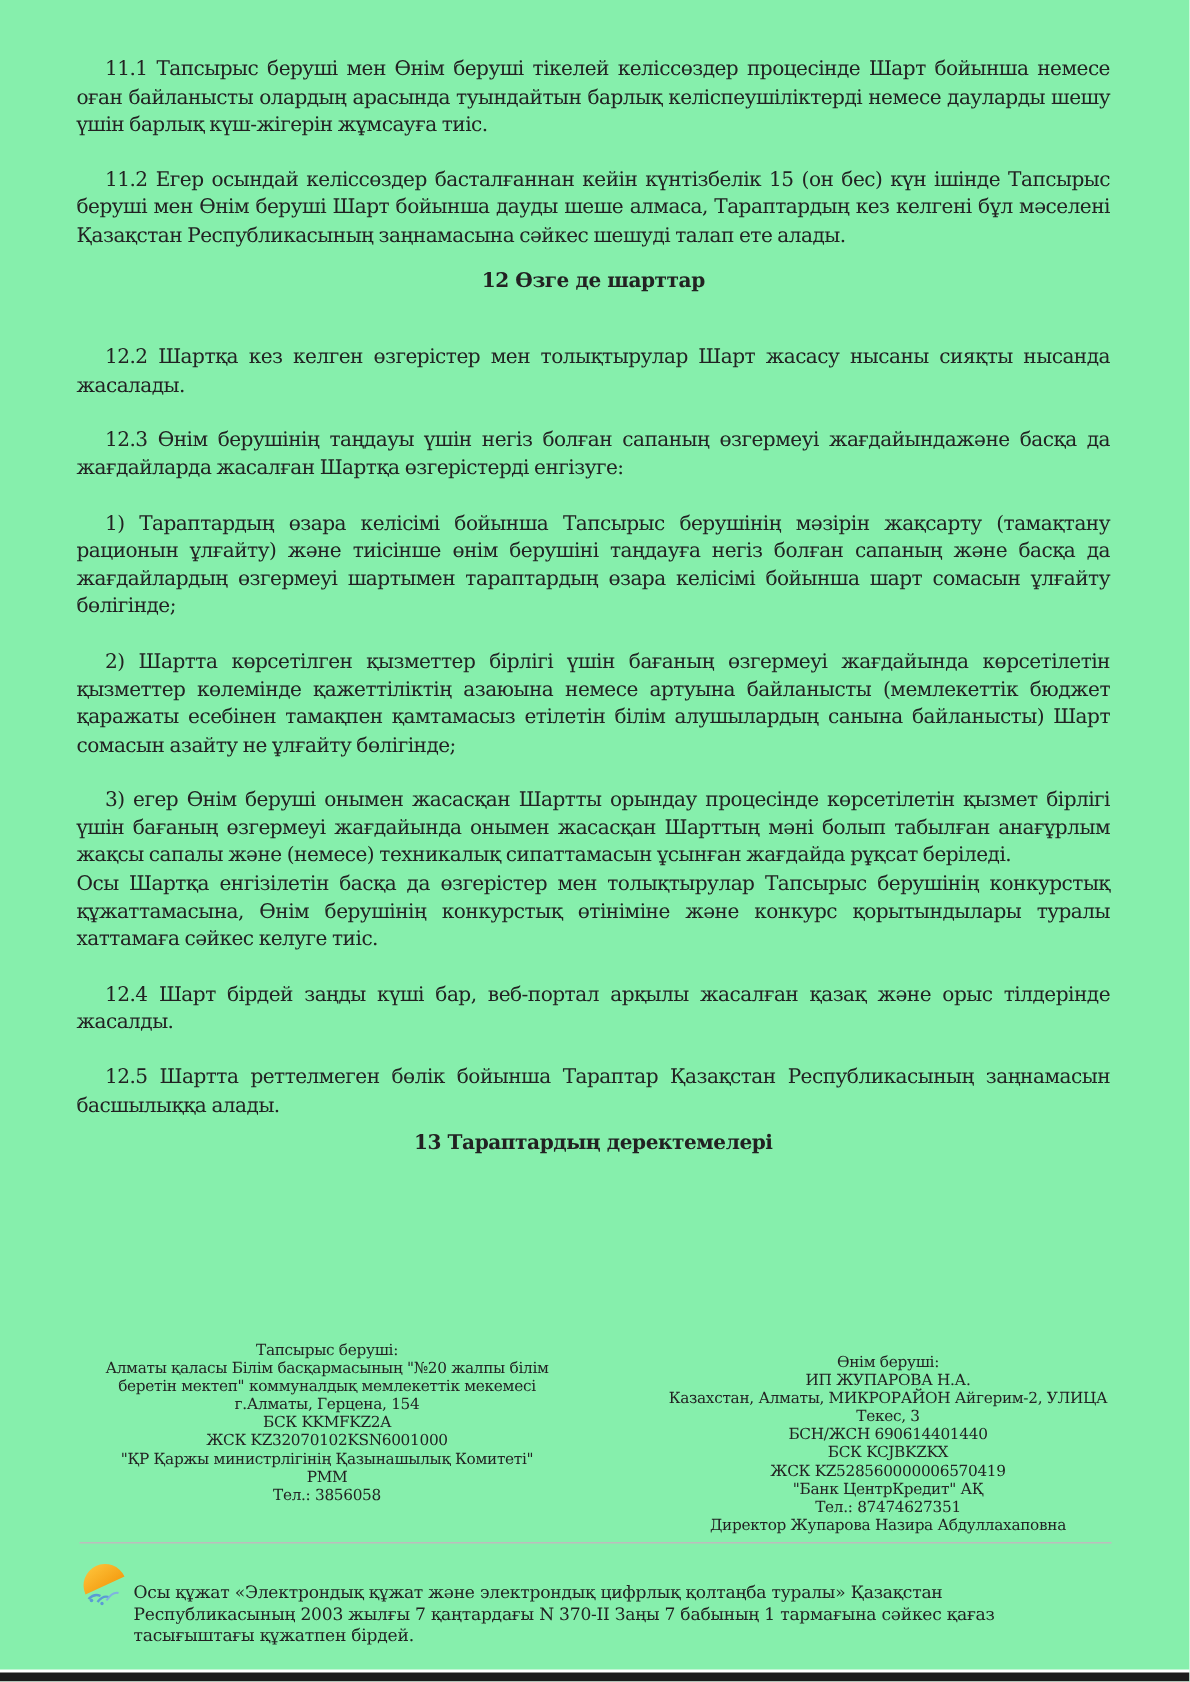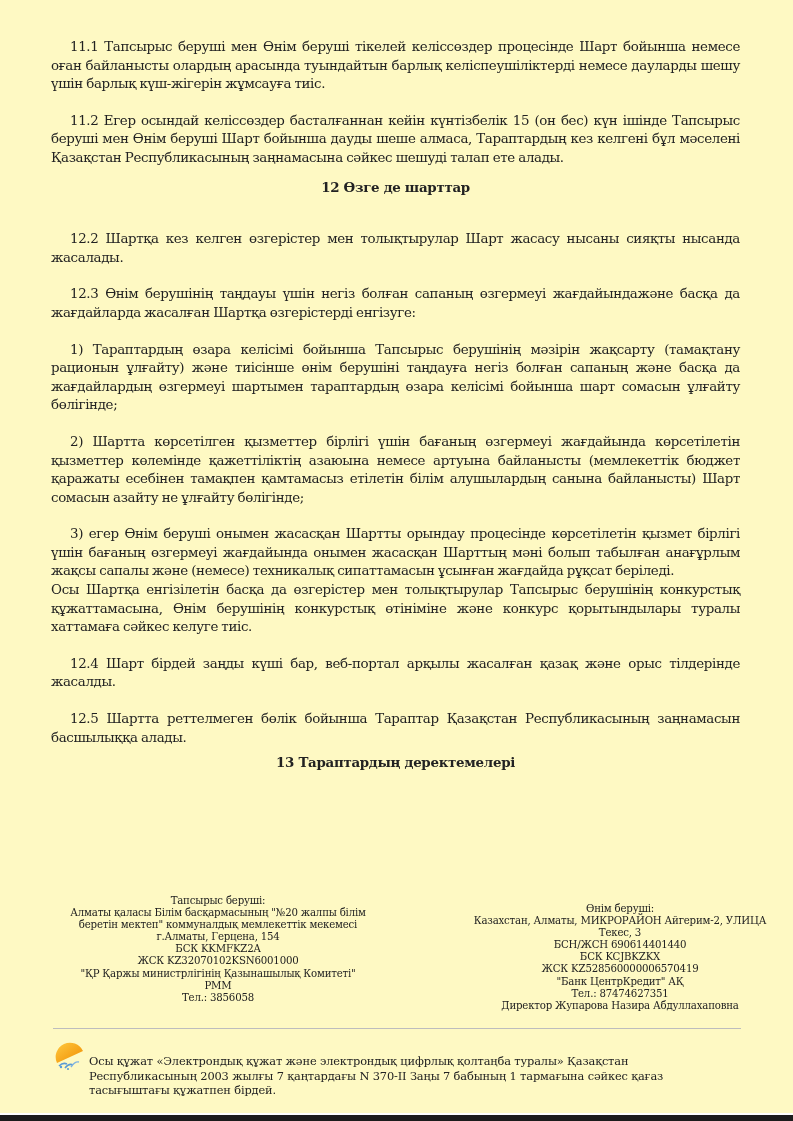--- a/index.html
+++ b/index.html
@@ -13,21 +13,21 @@
     position: relative;
     overflow: hidden;
     font-family: "DejaVu Serif", "Liberation Serif", serif;
     color: #222222;
   }
   .page {
     position: absolute;
     left: 0; top: 0;
     width: 793px;
     height: 1113px;
-    background: #fef9c3;
+    background: #86efac;
   }
   .content {
     position: absolute;
     left: 51px;
     top: 38px;
     width: 689px;
   }
   .para {
     font-size: 13.4px;
     line-height: 18.6px;
@@ -59,21 +59,21 @@
   .req-col {
     position: absolute;
     font-size: 10.2px;
     line-height: 12.1px;
     letter-spacing: -0.2px;
     color: #222;
   }
   .req-col div { white-space: nowrap; }
   .req-left { left: 0; top: 0; width: 330px; }
   .req-left .wrap { white-space: normal; }
-  .req-right { left: 379px; top: 8px; width: 320px; margin-left: 28px; }
+  .req-right { left: 379px; top: 8px; width: 320px; }
   .divider-line {
     position: absolute;
     left: 53px;
     top: 1028px;
     width: 688px;
     height: 1px;
     background: #bdbdbd;
   }
   .footer-note {
     position: absolute;
@@ -146,20 +146,21 @@
       <div class="wrap">Алматы қаласы Білім басқармасының "№20 жалпы білім беретін мектеп" коммуналдық мемлекеттік мекемесі</div>
       <div>г.Алматы, Герцена, 154</div>
       <div>БСК KKMFKZ2A</div>
       <div>ЖСК KZ32070102KSN6001000</div>
       <div>"ҚР Қаржы министрлігінің Қазынашылық Комитеті"</div>
       <div>РММ</div>
       <div>Тел.: 3856058</div>
     </div>
     <div class="req-col req-right">
       <div>Өнім беруші:</div>
+      <div>ИП ЖУПАРОВА Н.А.</div>
       <div>Казахстан, Алматы, МИКРОРАЙОН Айгерим-2, УЛИЦА</div>
       <div>Текес, 3</div>
       <div>БСН/ЖСН 690614401440</div>
       <div>БСК KCJBKZKX</div>
       <div>ЖСК KZ528560000006570419</div>
       <div>"Банк ЦентрКредит" АҚ</div>
       <div>Тел.: 87474627351</div>
       <div>Директор Жупарова Назира Абдуллахаповна</div>
     </div>
   </div>

